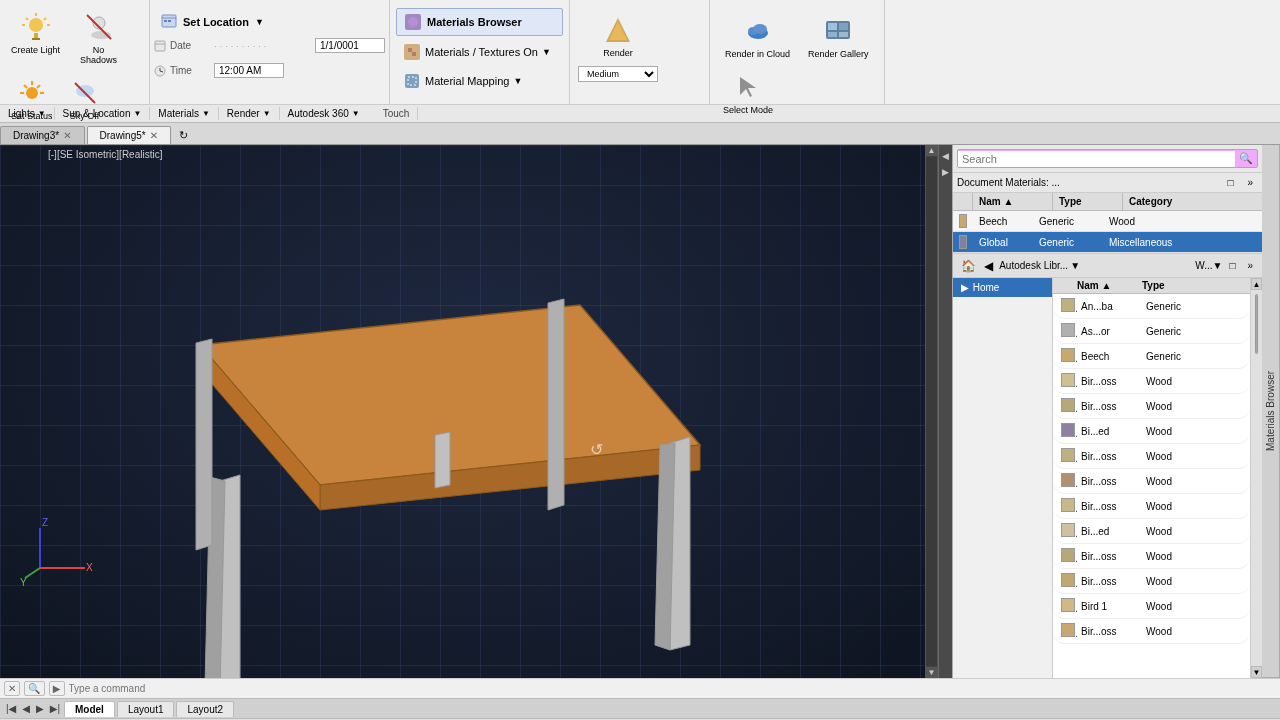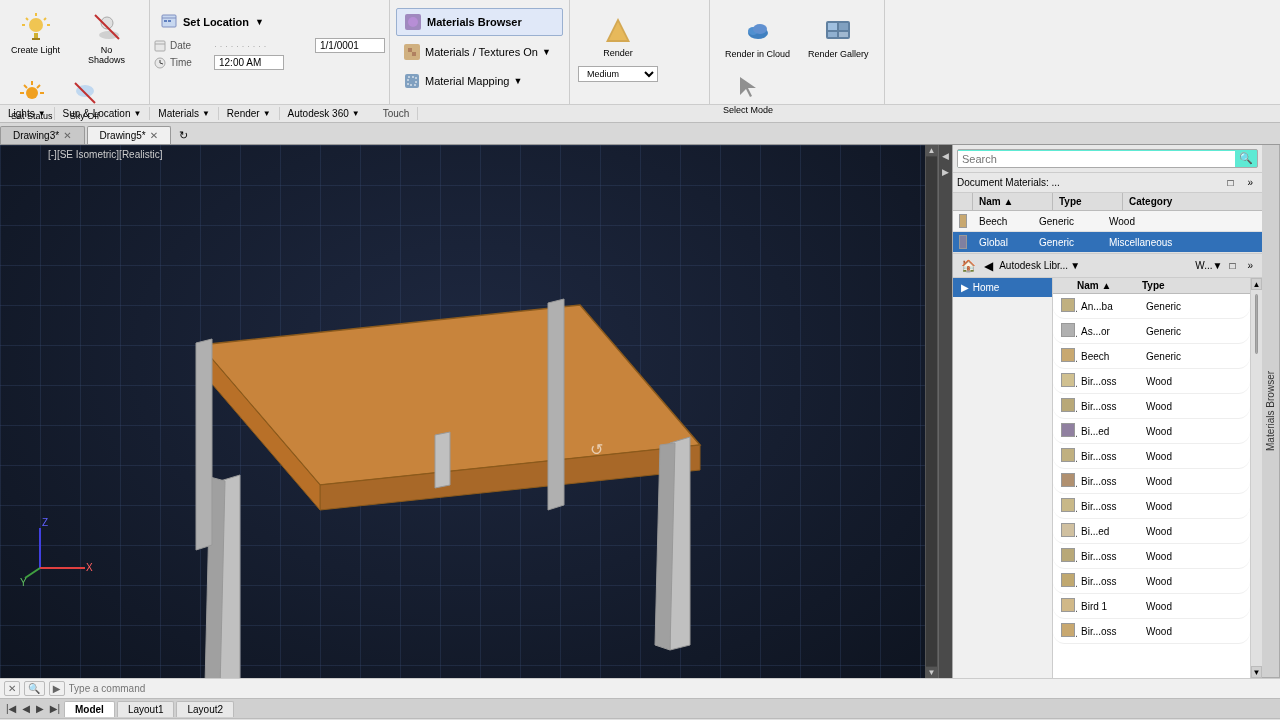--- a/index.html
+++ b/index.html
@@ -2,26 +2,26 @@
 <html><head>
   <meta charset="utf-8">
   <style>
     * { margin: 0; padding: 0; box-sizing: border-box; }
     body { width: 1280px; height: 720px; overflow: hidden; font-family: Arial, sans-serif; font-size: 11px; background: #2a2a2a; color: #000; }
 
     
     .toolbar { background: #f0f0f0; border-bottom: 1px solid #ccc; display: flex; align-items: stretch; height: 105px; }
     .toolbar-section { display: flex; flex-direction: column; border-right: 1px solid #ccc; padding: 2px 4px; }
     .toolbar-section.lights-section { min-width: 150px; }
-    .toolbar-row { display: flex; align-items: center; gap: 12px; }
+    .toolbar-row { display: flex; align-items: center; gap: 4px; }
     .toolbar-btn { display: flex; flex-direction: column; align-items: center; justify-content: center; padding: 4px 6px; cursor: pointer; border: 1px solid transparent; border-radius: 2px; min-width: 50px; font-size: 10px; text-align: center; background: transparent; }
     .toolbar-btn .icon { width: 32px; height: 32px; display: flex; align-items: center; justify-content: center; }
     .toolbar-btn-label { font-size: 9px; margin-top: 2px; }
     .sun-section { min-width: 240px; }
-    .sun-fields { display: flex; flex-direction: column; gap: 2px; font-size: 10px; }
+    .sun-fields { display: flex; flex-direction: column; gap: 10px; font-size: 10px; }
     .sun-field { display: flex; align-items: center; gap: 4px; }
     .sun-field-label { width: 40px; color: #555; }
     .sun-field-input { background: #fff; border: 1px solid #aaa; padding: 1px 4px; width: 100px; font-size: 10px; }
     .materials-section { min-width: 180px; }
     .mat-btn { display: flex; align-items: center; gap: 4px; padding: 3px 6px; cursor: pointer; font-size: 11px; border: 1px solid transparent; border-radius: 2px; }
     .render-section { min-width: 140px; }
     .autodesk-section { min-width: 140px; align-items: center; }
     .select-mode-btn { display: flex; flex-direction: column; align-items: center; justify-content: center; padding: 4px; cursor: pointer; border: 1px solid transparent; border-radius: 2px; font-size: 10px; min-width: 50px; }
 
     
@@ -35,21 +35,21 @@
     .tab-close { cursor: pointer; color: #666; font-size: 10px; }
     .refresh-btn { padding: 2px 6px; cursor: pointer; }
 
     
     .viewport { flex: 1; background: #1a2030; position: relative; overflow: hidden; border-right: 1px solid #555; }
     .viewport-label { position: absolute; top: 4px; left: 4px; color: #ccc; font-size: 10px; z-index: 10; margin-left: 44px; }
 
     
     .materials-panel { width: 310px; background: #f5f5f5; display: flex; flex-direction: column; border-left: 1px solid #aaa; }
     .panel-header { display: flex; align-items: center; height: 28px; border-bottom: 1px solid #ccc; background: #e8e8e8; }
-    .panel-search { flex: 1; display: flex; align-items: center; background: #5eead4; border: 1px solid #aaa; margin: 3px 4px; border-radius: 2px; }
+    .panel-search { flex: 1; display: flex; align-items: center; background: #f0abfc; border: 1px solid #aaa; margin: 3px 4px; border-radius: 2px; }
     .panel-search input { border: none; outline: none; flex: 1; font-size: 11px; padding: 2px 4px; }
     .panel-search-icon { padding: 2px 4px; color: #666; }
     .panel-btn { padding: 1px 4px; cursor: pointer; border: 1px solid transparent; border-radius: 2px; }
 
     
     .doc-materials { border-bottom: 1px solid #ccc; }
     .doc-materials-header { display: flex; align-items: center; padding: 2px 4px; background: #e8e8e8; border-bottom: 1px solid #ccc; gap: 4px; font-size: 10px; }
     .table-header { display: flex; background: #ddd; border-bottom: 1px solid #bbb; }
     .th { padding: 3px 6px; font-size: 10px; font-weight: bold; border-right: 1px solid #bbb; cursor: pointer; }
     .th:last-child { border-right: none; }

